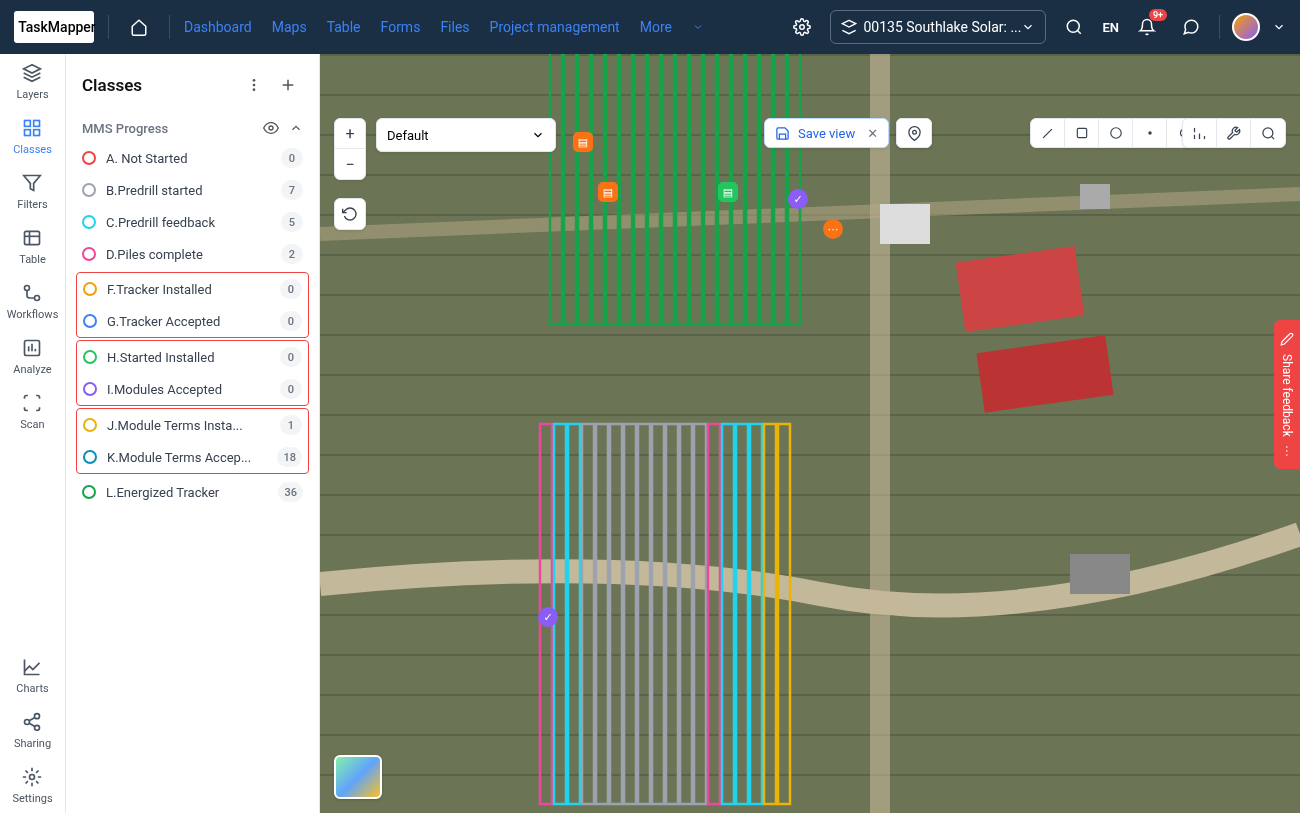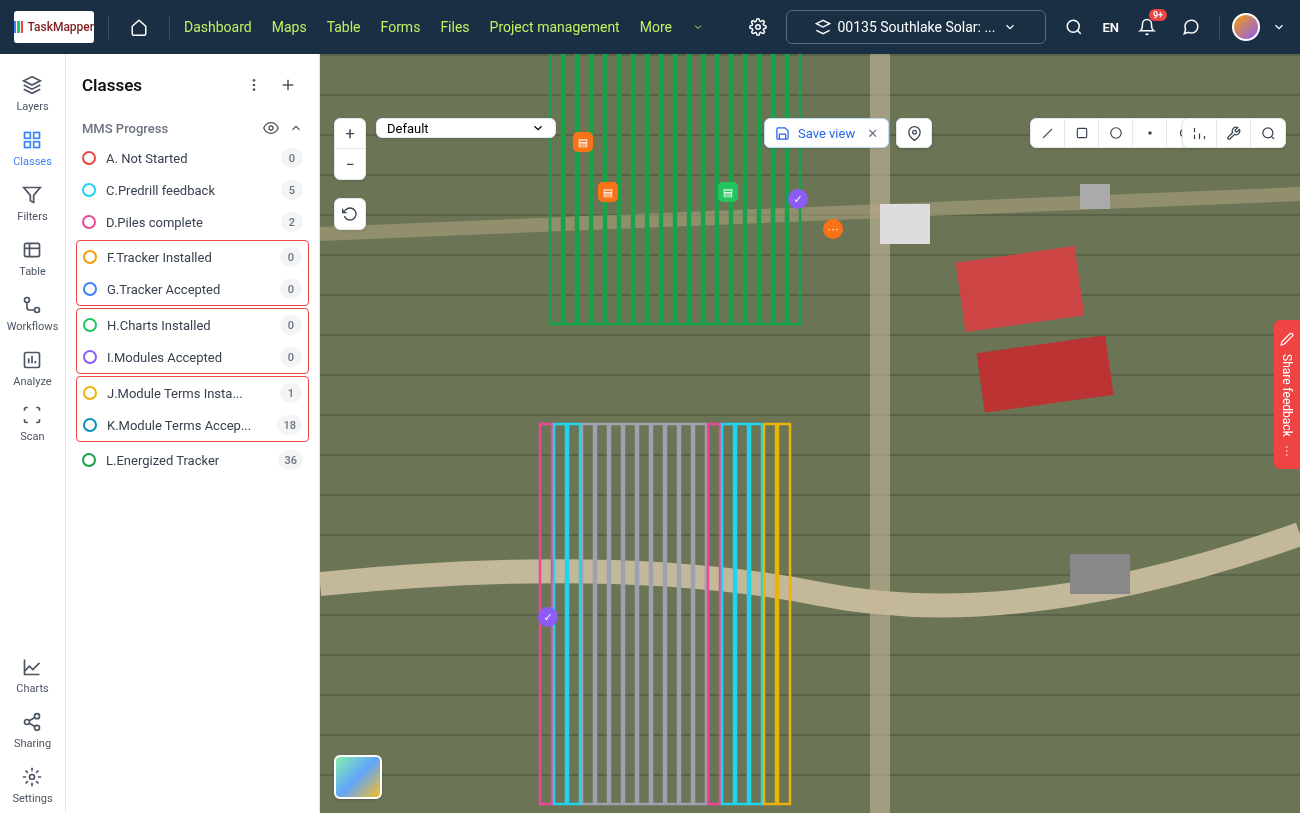--- a/index.html
+++ b/index.html
@@ -1,36 +1,36 @@
 <!DOCTYPE html>
 <html><head>
 <meta charset="utf-8">
 <style>
   *{box-sizing:border-box;margin:0;padding:0;font-family:-apple-system,BlinkMacSystemFont,"Segoe UI",Roboto,sans-serif}
   body{width:1300px;height:813px;overflow:hidden;position:relative;background:#f5f5f5}
   
   .topbar{height:54px;background:#1a2e44;color:#fff;display:flex;align-items:center;padding:0 14px;gap:14px}
   .logo{background:#fff;height:32px;width:80px;border-radius:3px;display:flex;align-items:center;justify-content:center;font-size:10px;font-weight:600;color:#0d4;position:relative}
-  .logo-txt{color:#7f1d1d;font-size:12px;font-weight:500}
+  .logo-txt{color:#000000;font-size:14px;font-weight:500}
   .logo-bar{width:3px;height:12px;margin-right:1px;display:inline-block}
   .divider{width:1px;height:24px;background:#3a4d62}
   .home-ic{width:20px;height:20px;display:flex;align-items:center;justify-content:center}
   .nav{display:flex;gap:20px;flex:1}
-  .nav a{color:#bef264;font-size:14px;text-decoration:none;cursor:pointer}
+  .nav a{color:#3b82f6;font-size:14px;text-decoration:none;cursor:pointer}
   .nav .more{display:flex;align-items:center;gap:20px}
   .right{display:flex;align-items:center;gap:12px}
-  .proj-sel{border:1px solid #5a6b7d;border-radius:6px;height:34px;display:flex;align-items:center;padding:0 28px;gap:8px;color:#fff;font-size:14px;min-width:200px;justify-content:space-between;cursor:pointer}
+  .proj-sel{border:1px solid #5a6b7d;border-radius:6px;height:34px;display:flex;align-items:center;padding:0 10px;color:#fff;font-size:14px;min-width:200px;justify-content:space-between;cursor:pointer}
   .icon-btn{width:32px;height:32px;display:flex;align-items:center;justify-content:center;cursor:pointer;color:#fff;position:relative}
   .badge{position:absolute;top:-2px;right:-4px;background:#ef4444;color:#fff;font-size:9px;font-weight:600;padding:1px 4px;border-radius:8px}
   .avatar{width:28px;height:28px;border-radius:50%;background:linear-gradient(135deg,#f59e0b,#8b5cf6);border:2px solid #fff}
   .lang{font-size:13px;font-weight:600}
   
   .main{display:flex;height:calc(100% - 54px)}
   
-  .rail{width:66px;background:#fff;border-right:1px solid #e5e7eb;display:flex;flex-direction:column;align-items:center;padding-top:12px}
+  .rail{width:66px;background:#fff;border-right:1px solid #e5e7eb;display:flex;flex-direction:column;align-items:center;padding-top:0}
   .rail-item{width:100%;display:flex;flex-direction:column;align-items:center;gap:4px;padding:8px 0;cursor:pointer;color:#4b5563;font-size:11px}
   .rail-item.active{color:#3b82f6}
   .rail-ic{width:22px;height:22px;display:flex;align-items:center;justify-content:center}
   .rail-spacer{flex:1}
   
   .panel{width:254px;background:#fff;border-right:1px solid #e5e7eb;display:flex;flex-direction:column}
   .panel-head{display:flex;align-items:center;justify-content:space-between;padding:16px 16px 10px}
   .panel-title{font-size:17px;font-weight:600;color:#111}
   .panel-acts{display:flex;gap:4px}
   .pact{width:30px;height:30px;display:flex;align-items:center;justify-content:center;cursor:pointer;color:#555;border-radius:4px}
@@ -44,21 +44,21 @@
   .hl{border:1px solid #ef4444;border-radius:4px;margin:2px 0}
   
   .map{flex:1;position:relative;overflow:hidden;background:#3b4a2e}
   .aerial{position:absolute;inset:0}
   
   .mc{position:absolute;background:#fff;border:1px solid #e5e7eb;border-radius:6px;box-shadow:0 1px 3px rgba(0,0,0,.1);display:flex;align-items:center}
   .mc-vert{flex-direction:column;top:64px;left:14px}
   .mc-vert .mcb{width:30px;height:30px;border-bottom:1px solid #e5e7eb}
   .mc-vert .mcb:last-child{border-bottom:none}
   .mcb{display:flex;align-items:center;justify-content:center;cursor:pointer;color:#374151;font-size:16px}
-  .view-sel{top:64px;left:56px;height:20px;padding:0 10px;gap:60px;font-size:13px;min-width:180px;justify-content:space-between}
+  .view-sel{top:64px;left:56px;height:34px;padding:0 10px;gap:60px;font-size:13px;min-width:180px;justify-content:space-between}
   .save-view{top:64px;left:444px;height:30px;padding:0 10px;gap:8px;color:#2563eb;font-size:13px;border-color:#bfdbfe}
   .save-view .x{color:#6b7280;margin-left:4px}
   .tool-row{top:64px;right:14px;height:30px;gap:0}
   .tool-row .mcb{width:34px;height:30px;border-right:1px solid #e5e7eb}
   .tool-group{position:absolute;top:64px;display:flex;gap:8px}
   .tg1{left:576px}
   .minimap{position:absolute;left:14px;bottom:14px;width:48px;height:44px;border-radius:6px;background:linear-gradient(135deg,#86efac,#60a5fa,#fbbf24);border:2px solid #fff;box-shadow:0 1px 3px rgba(0,0,0,.2)}
   
   .feedback{position:absolute;right:0;top:320px;background:#ef4444;color:#fff;writing-mode:vertical-rl;padding:12px 6px;font-size:12px;border-radius:6px 0 0 6px;display:flex;align-items:center;gap:8px;cursor:pointer}
   
@@ -284,20 +284,25 @@
           </svg>
       </div>
     </div>
     <div class="class-list" id="class-list">
         <div class="class-item">
           <span class="swatch" style="border-color:#ef4444"></span>
           <span class="class-label">A. Not Started</span>
           <span class="count">0</span>
         </div>
         <div class="class-item">
+          <span class="swatch" style="border-color:#9ca3af"></span>
+          <span class="class-label">B.Predrill started</span>
+          <span class="count">7</span>
+        </div>
+        <div class="class-item">
           <span class="swatch" style="border-color:#22d3ee"></span>
           <span class="class-label">C.Predrill feedback</span>
           <span class="count">5</span>
         </div>
         <div class="class-item">
           <span class="swatch" style="border-color:#ec4899"></span>
           <span class="class-label">D.Piles complete</span>
           <span class="count">2</span>
         </div>
         <div class="hl">
@@ -308,21 +313,21 @@
           </div>
           <div class="class-item">
             <span class="swatch" style="border-color:#3b82f6"></span>
             <span class="class-label">G.Tracker Accepted</span>
             <span class="count">0</span>
           </div>
         </div>
         <div class="hl">
           <div class="class-item">
             <span class="swatch" style="border-color:#22c55e"></span>
-            <span class="class-label">H.Charts Installed</span>
+            <span class="class-label">H.Started Installed</span>
             <span class="count">0</span>
           </div>
           <div class="class-item">
             <span class="swatch" style="border-color:#8b5cf6"></span>
             <span class="class-label">I.Modules Accepted</span>
             <span class="count">0</span>
           </div>
         </div>
         <div class="hl">
           <div class="class-item">

